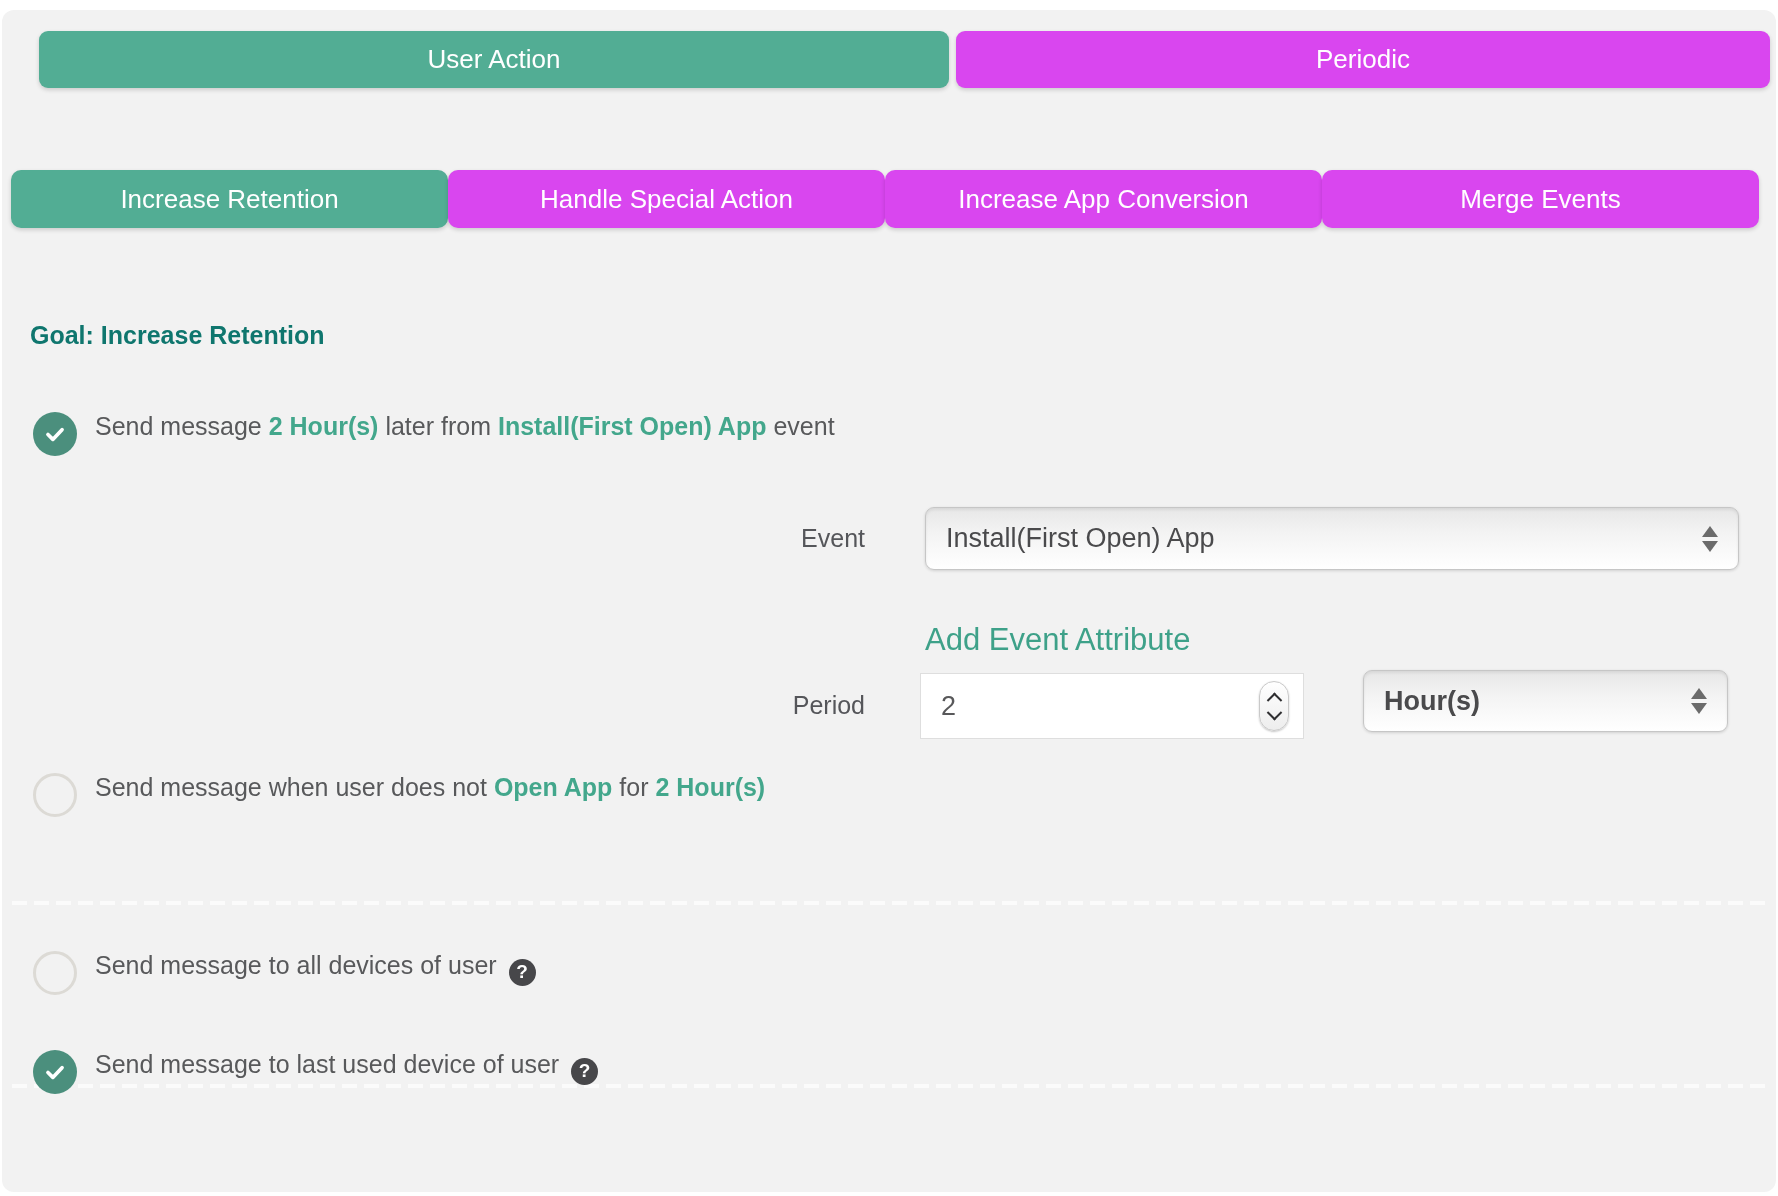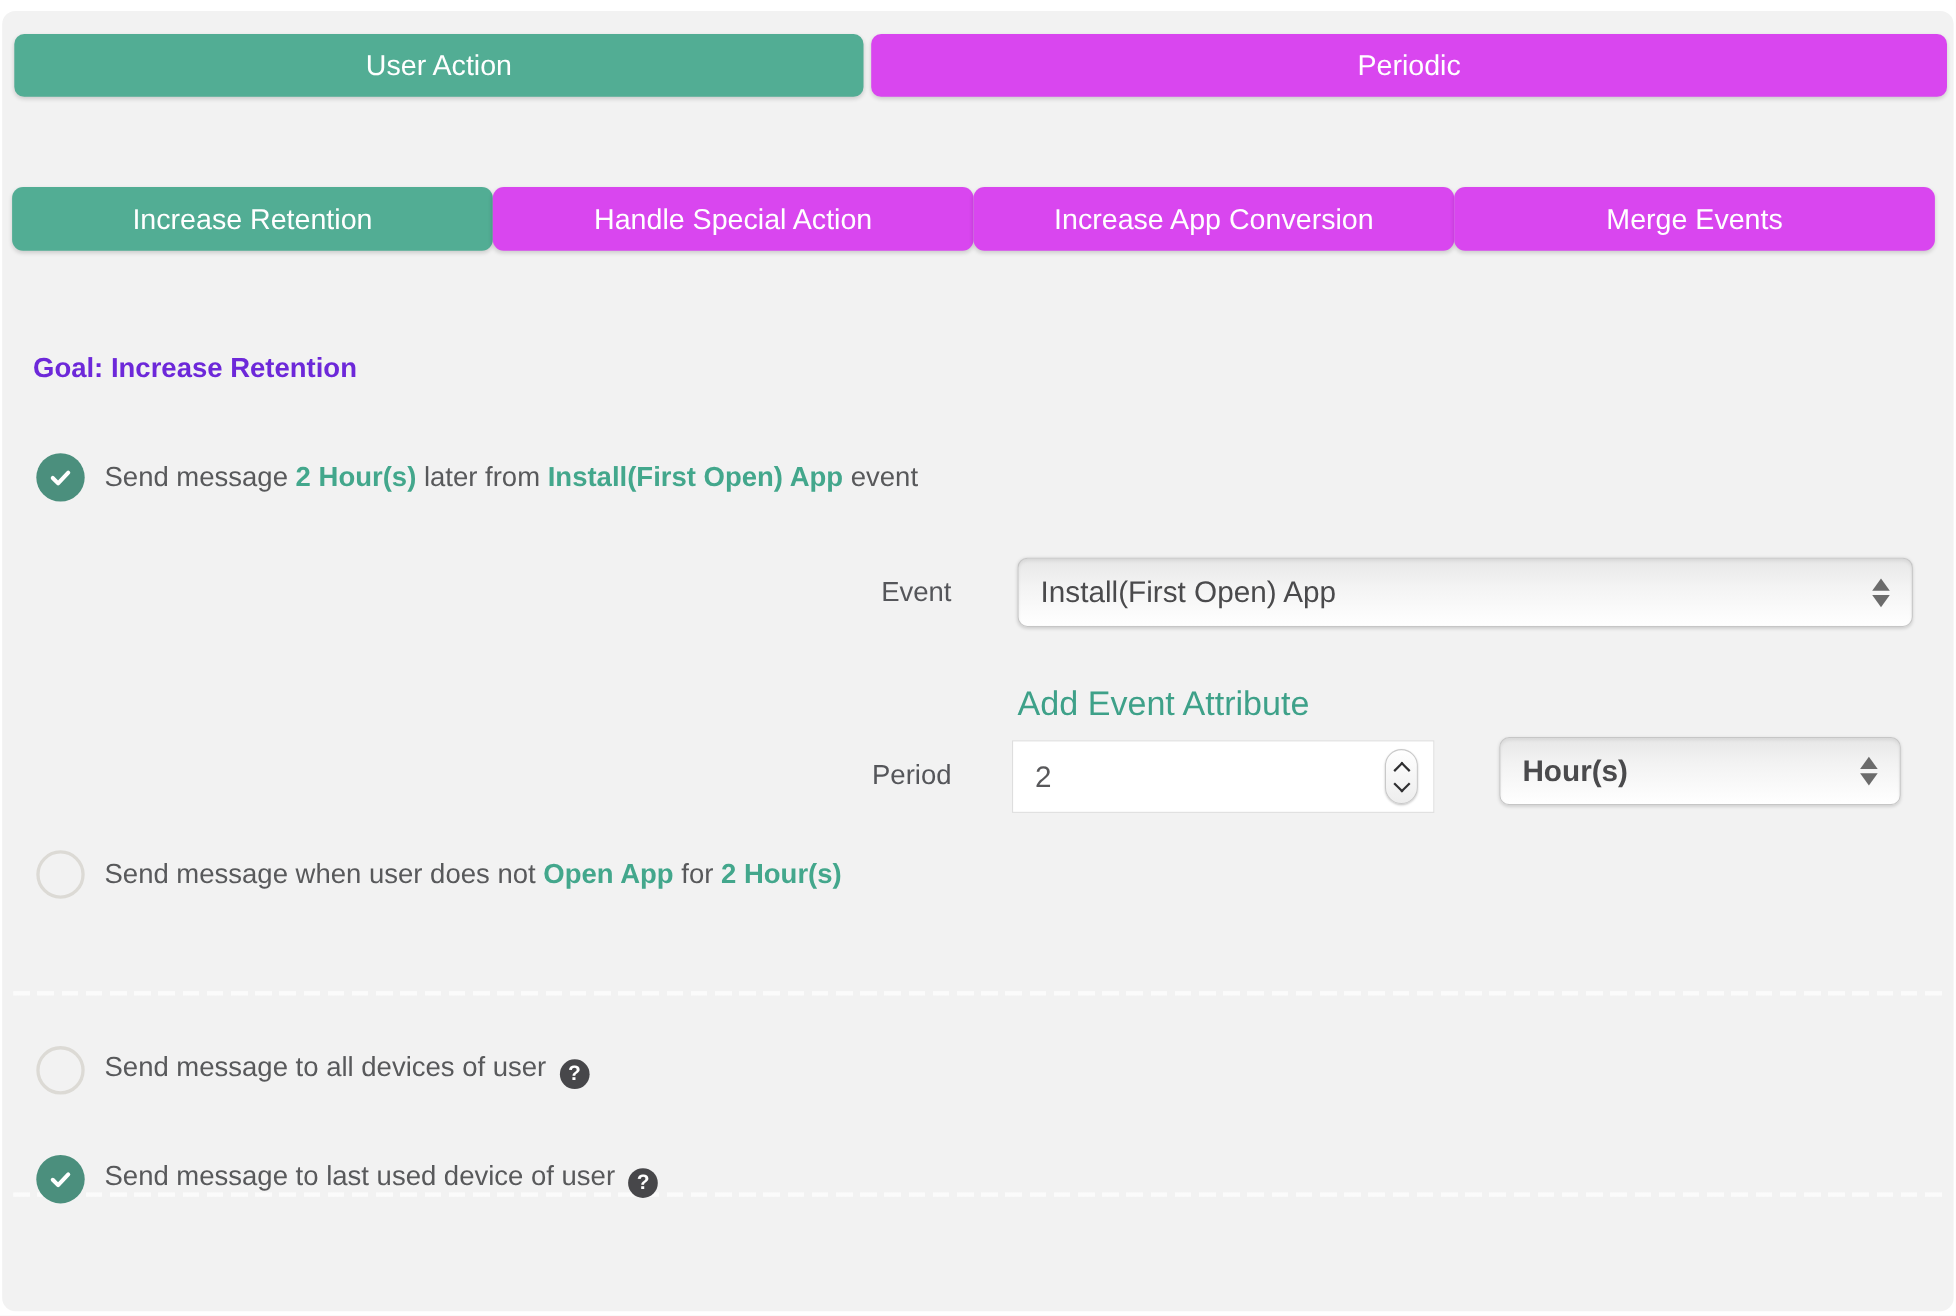--- a/index.html
+++ b/index.html
@@ -16,32 +16,32 @@
   .mode-tabs{position:absolute;left:11px;top:21px;width:1757px;height:57px;display:flex;gap:7px;}
   .goal-tabs{position:absolute;left:9px;top:160px;width:1748px;height:58px;display:flex;}
   .tab-btn{
     display:flex;align-items:center;justify-content:center;
     color:#ffffff;font-size:26px;border:none;cursor:pointer;
     border-radius:9px;box-shadow:0 2px 4px rgba(0,0,0,0.16);
     font-family:inherit;
   }
   .tab-btn.active{background:#52ad94;}
   .tab-btn.inactive{background:#d946ef;}
-  .mode-tabs .tab-btn:first-child{width:772px;}
+  .mode-tabs .tab-btn:first-child{width:910px;margin-left:26px;}
   .mode-tabs .tab-btn:last-child{flex:1;}
   .goal-tabs .tab-btn{flex:1;border-radius:10px;}
   
   .goal-heading{
     position:absolute;left:28px;top:311px;
-    font-size:25px;font-weight:bold;color:#6d28d9;
+    font-size:25px;font-weight:bold;color:#0f766e;
   }
   
   .opt-row{
     position:absolute;left:31px;height:44px;
-    display:flex;align-items:center;gap:18px;z-index:2;
+    display:flex;align-items:flex-start;gap:18px;z-index:2;
   }
   .check-circle{
     width:44px;height:44px;border-radius:50%;background:#4b8f7d;
     display:flex;align-items:center;justify-content:center;flex:0 0 auto;
   }
   .check-circle svg{width:26px;height:26px;}
   .radio-circle{
     width:38px;height:38px;border-radius:50%;background:#f2f2f2;
     border:3px solid #dcdad5;flex:0 0 auto;
   }

